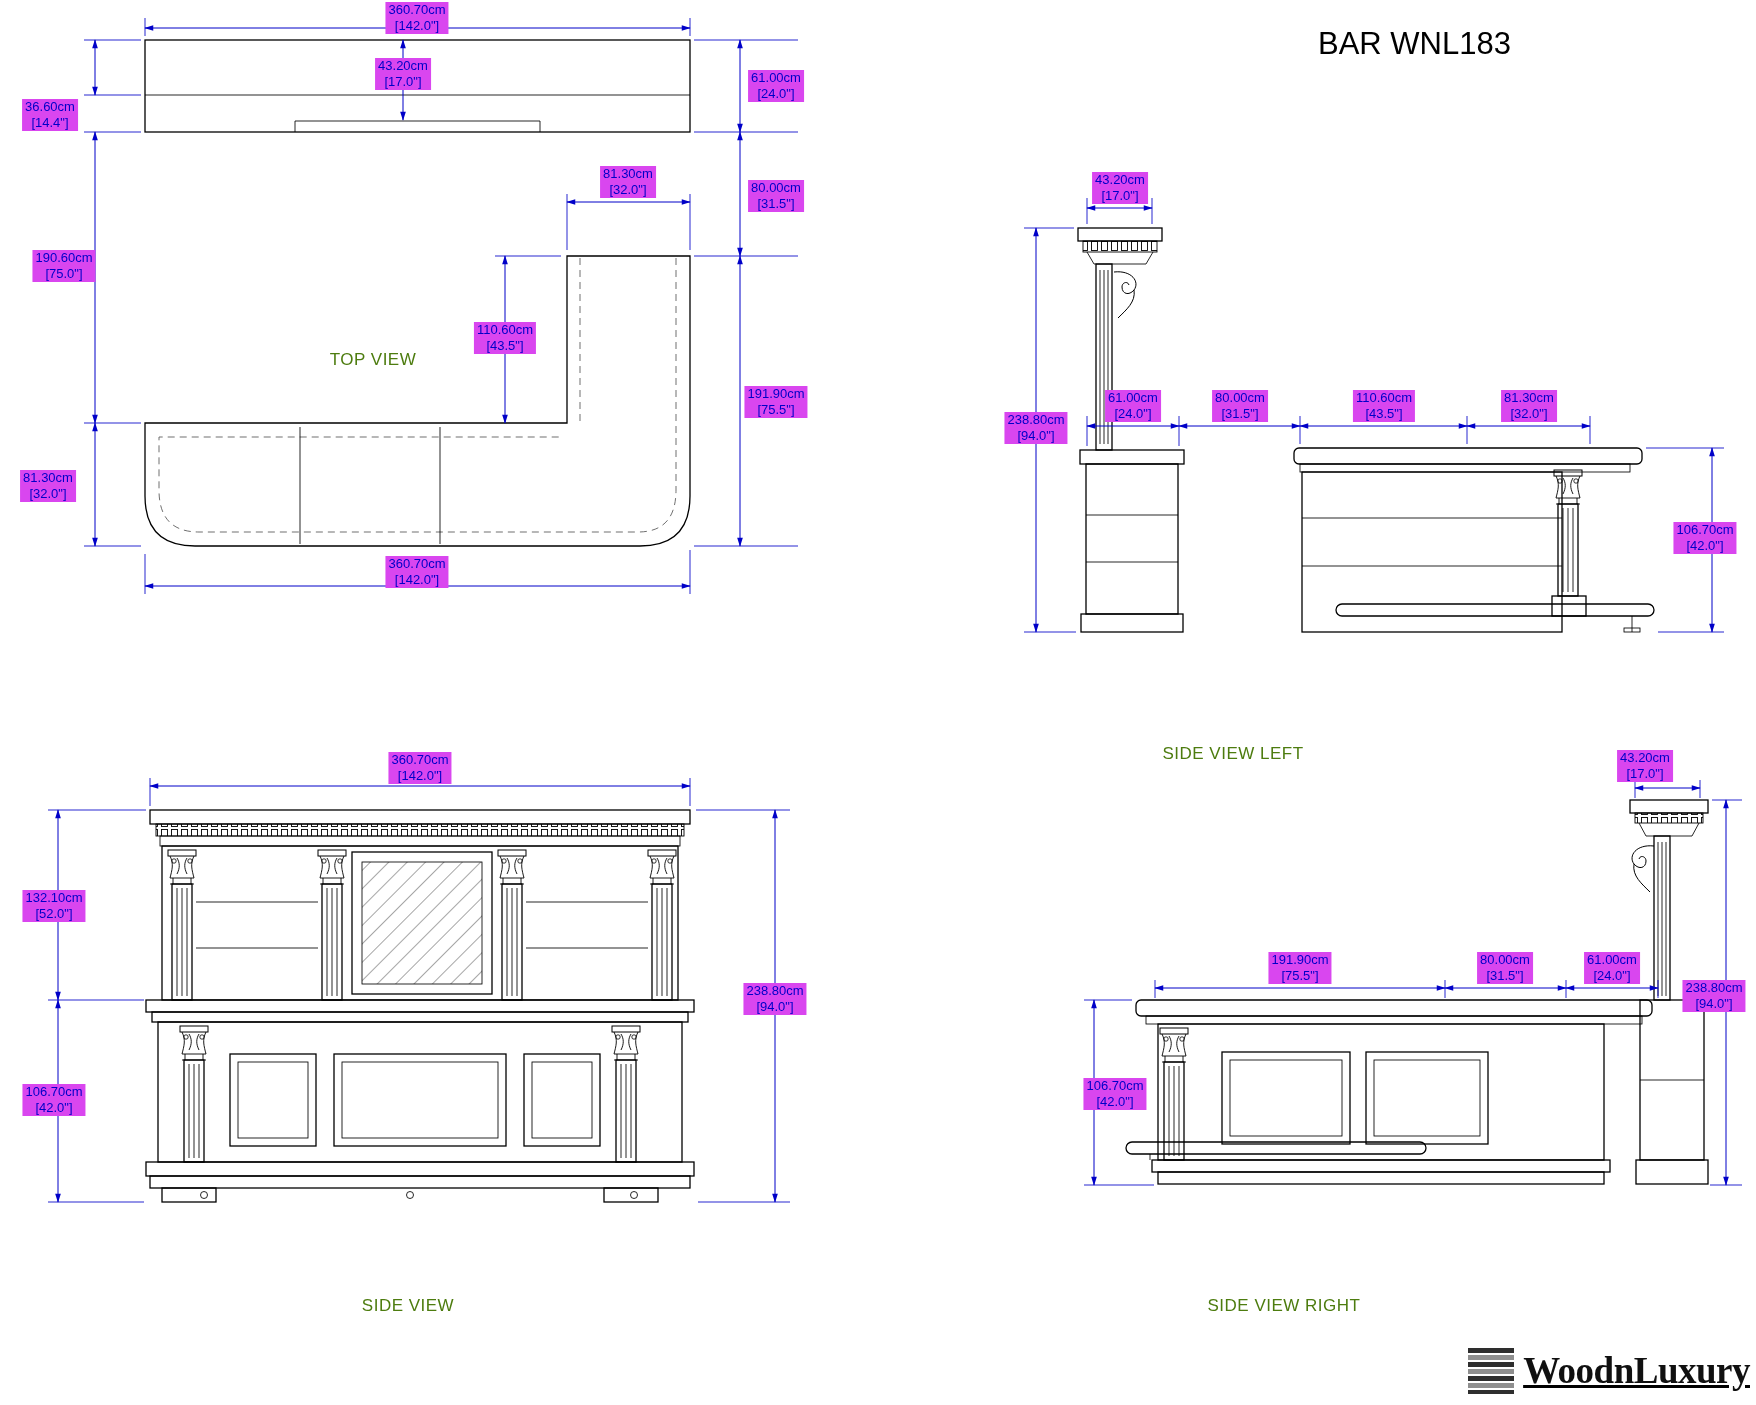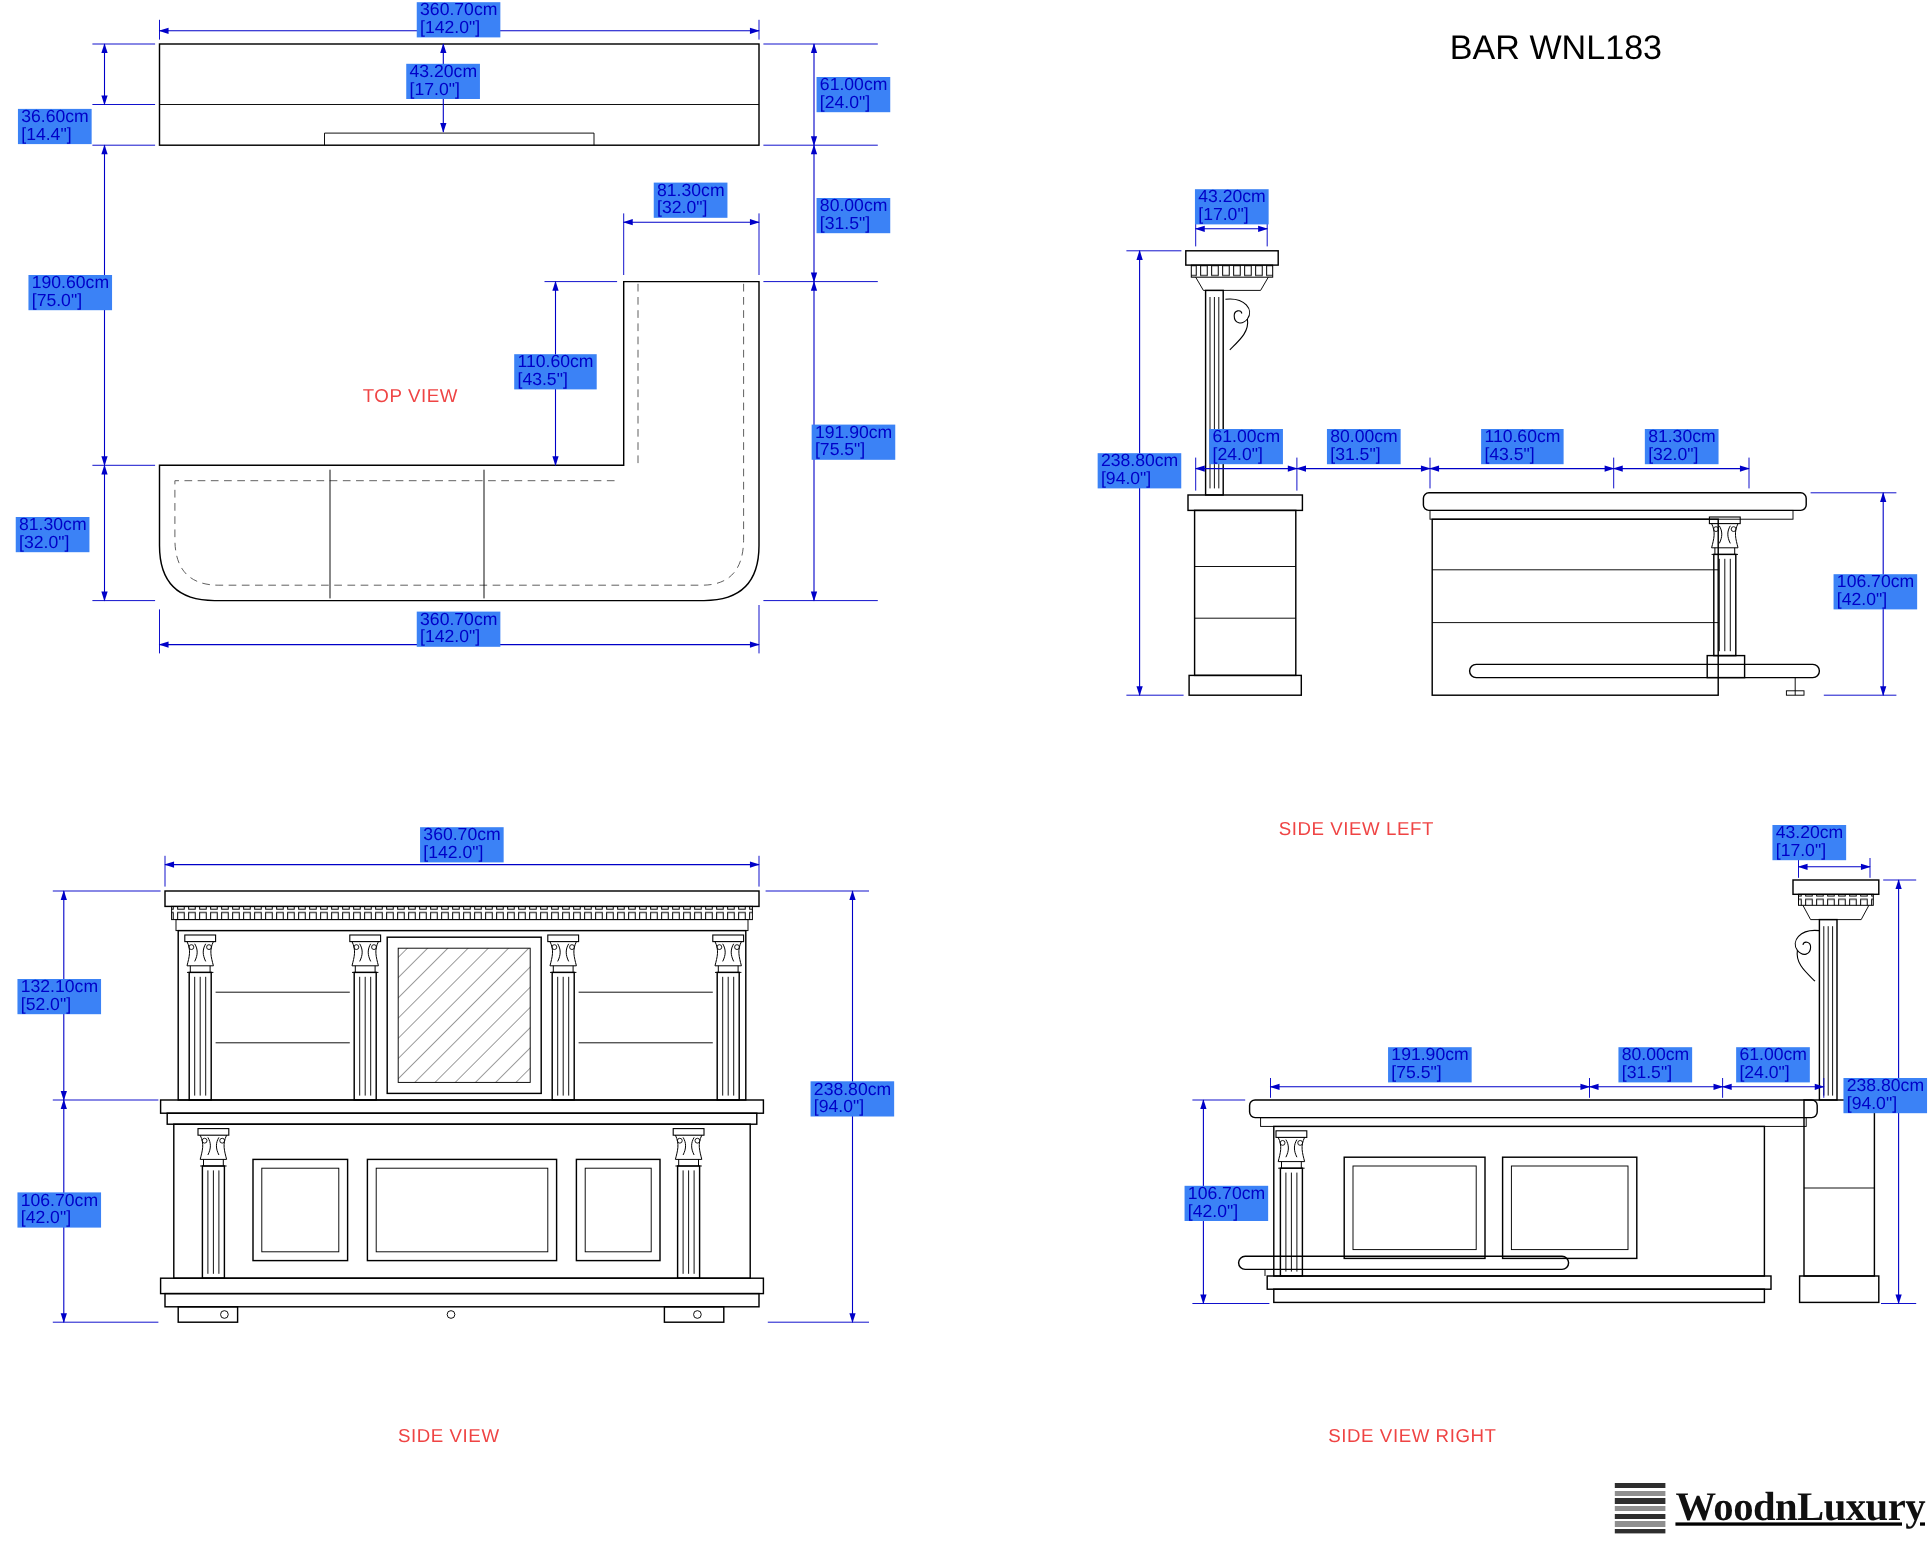--- a/index.html
+++ b/index.html
@@ -11,26 +11,26 @@
   svg.blueprint { position:absolute; left:0; top:0; }
   
   .o   { fill:none; stroke:#000; stroke-width:1.3; }
   .i   { fill:none; stroke:#000; stroke-width:0.85; }
   .dash{ fill:none; stroke:#555; stroke-width:0.85; stroke-dasharray:7 5; }
   .dl  { fill:none; stroke:#0000c8; stroke-width:1; }
   .ext { fill:none; stroke:#0000c8; stroke-width:0.85; }
   
   .dim {
     position:absolute; transform:translateX(-50%);
-    color:#0000c8; font-size:16px; line-height:16px; 
-    white-space:nowrap; background:#3b82f6; padding:0 3px;
+    color:#0000c8; font-size:13px; line-height:16px; text-align:center;
+    white-space:nowrap; background:#d946ef; padding:0 3px;
   }
   .viewlabel {
     position:absolute; transform:translateX(-50%);
-    font-size:17px; letter-spacing:0.5px; color:#ef4444; background:#fff; padding:0 2px;text-align:right;
+    font-size:17px; letter-spacing:0.5px; color:#4d7c0f; background:#fff; padding:0 2px;text-align:right;
   }
   .drawing-title { position:absolute; left:1318px; top:26px; font-size:31px; color:#000; }
   .logo { position:absolute; right:6px; top:1348px; display:flex; gap:9px;text-decoration:underline; }
   .logo-icon {
     width:46px; height:46px;
     background:repeating-linear-gradient(180deg,#2e2e2e 0 5px,#ffffff 5px 7px,#8f8f8f 7px 12px,#ffffff 12px 14px);
   }
   .logo-text {
     font-family:"Liberation Serif", serif; font-weight:bold;
     font-size:37px; color:#101010; letter-spacing:-0.5px; line-height:46px;

